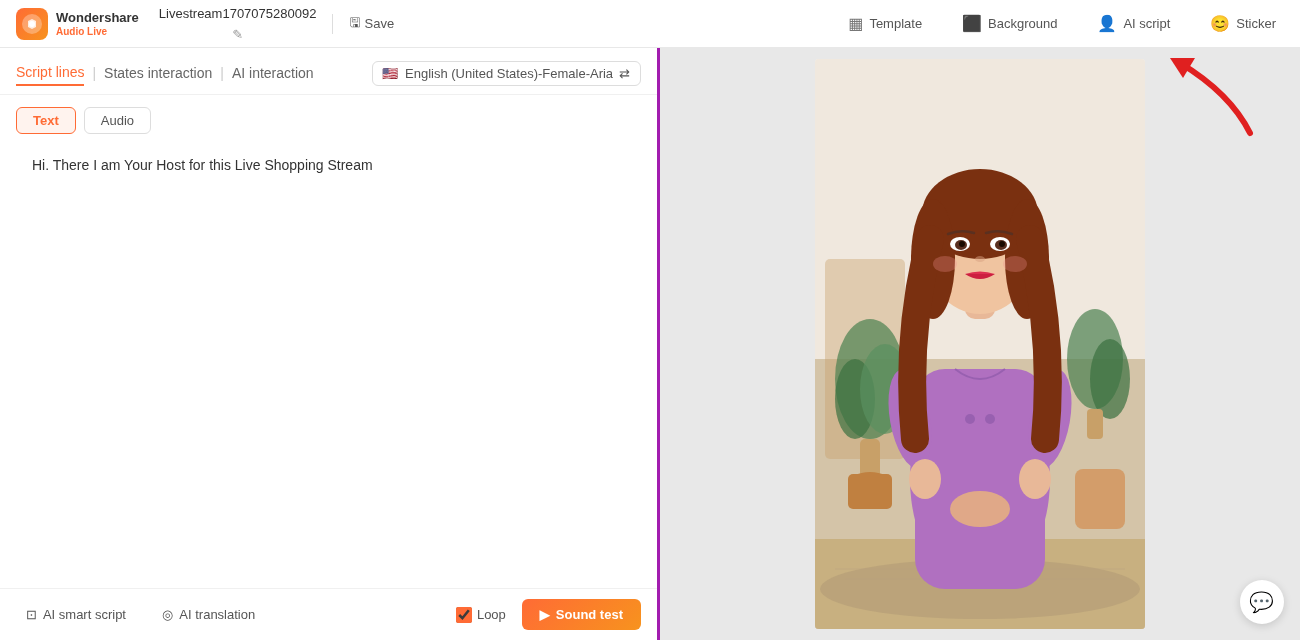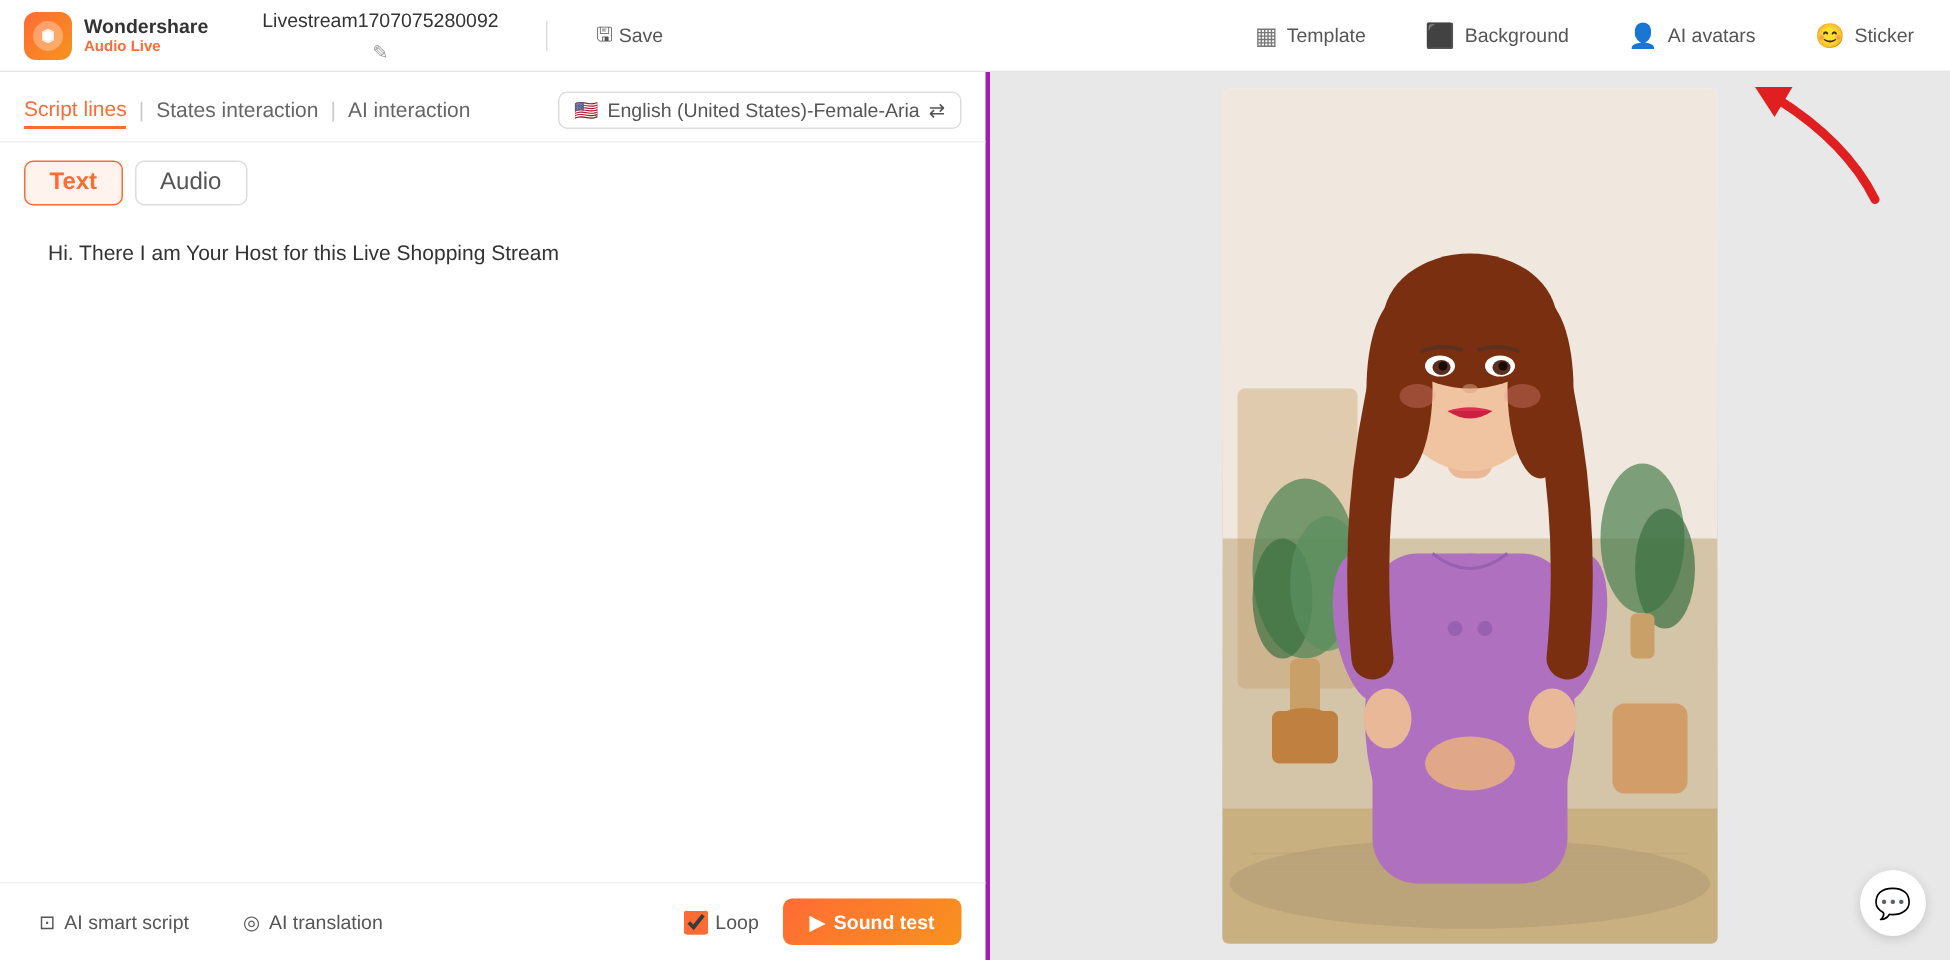--- a/index.html
+++ b/index.html
@@ -2,21 +2,21 @@
 <html><head>
   <meta charset="utf-8">
   <style>
     * { box-sizing: border-box; margin: 0; padding: 0; }
     body { font-family: -apple-system, BlinkMacSystemFont, 'Segoe UI', sans-serif; background: #f5f5f5; width: 1300px; height: 640px; overflow: hidden; }
 
     
     .header {
       display: flex; align-items: center; height: 48px;
       background: #fff; border-bottom: 1px solid #e8e8e8;
-      padding: 0 16px; gap: 28px;
+      padding: 0 16px; gap: 12px;
     }
     .logo-area { display: flex; align-items: center; gap: 8px; margin-right: 8px; }
     .logo-icon { width: 32px; height: 32px; background: linear-gradient(135deg, #ff6b35, #f7931e); border-radius: 8px; display: flex; align-items: center; justify-content: center; color: white; font-size: 12px; font-weight: bold; }
     .logo-text { font-size: 13px; font-weight: 700; color: #333; line-height: 1.2; }
     .logo-sub { font-size: 10px; color: #ff6b35; font-weight: 600; }
     .divider-v { width: 1px; height: 20px; background: #ddd; margin: 0 4px; }
     .stream-title { font-size: 13px; color: #333; font-weight: 500; display: flex; align-items: center; gap: 6px; flex-direction: column; }
     .edit-icon { color: #999; font-size: 13px; cursor: pointer; }
     .save-btn { display: flex; align-items: center; gap: 4px; font-size: 13px; color: #555; cursor: pointer; }
     .header-spacer { flex: 1; }
@@ -35,21 +35,21 @@
 
     
     .left-panel { width: 660px; background: #fff; border-right: 3px solid #a21caf; display: flex; flex-direction: column; }
     .tabs-row { display: flex; align-items: center; padding: 12px 16px 8px; border-bottom: 1px solid #f0f0f0; gap: 8px; }
     .tab-link { font-size: 14px; color: #666; cursor: pointer; padding: 4px 0; text-decoration: none; }
     .tab-link.active { color: #ff6b35; border-bottom: 2px solid #ff6b35; font-weight: 500; }
     .tab-separator { color: #ccc; font-size: 14px; }
     .lang-selector { margin-left: auto; display: flex; align-items: center; gap: 6px; font-size: 13px; color: #555; border: 1px solid #ddd; border-radius: 6px; padding: 4px 10px; cursor: pointer; }
 
     .text-audio-row { display: flex; padding: 12px 16px 8px; gap: 8px; }
-    .text-audio-btn { padding: 5px 16px; border-radius: 6px; font-size: 16px; cursor: pointer; border: 1px solid #ddd; background: #fff; color: #555; }
+    .text-audio-btn { padding: 5px 16px; border-radius: 6px; font-size: 13px; cursor: pointer; border: 1px solid #ddd; background: #fff; color: #555; }
     .text-audio-btn.active { background: #fff3ee; border-color: #ff6b35; color: #ff6b35; font-weight: 600; }
 
     .script-area { flex: 1; padding: 12px 32px; overflow-y: auto; }
     .script-text { font-size: 14px; color: #333; line-height: 1.6; }
 
     .bottom-bar {
       display: flex; align-items: center; padding: 10px 16px;
       border-top: 1px solid #f0f0f0; gap: 16px;
     }
     .bottom-btn { display: flex; align-items: center; gap: 6px; font-size: 13px; color: #555; cursor: pointer; background: none; border: none; padding: 6px 10px; border-radius: 6px; }
@@ -125,21 +125,21 @@
     <div class="nav-item">
       <span class="nav-icon">▦</span>
       <span>Template</span>
     </div>
     <div class="nav-item">
       <span class="nav-icon">⬛</span>
       <span>Background</span>
     </div>
     <div class="nav-item">
       <span class="nav-icon">👤</span>
-      <span>AI avatars</span>
+      <span>AI script</span>
     </div>
     <div class="nav-item">
       <span class="nav-icon">😊</span>
       <span>Sticker</span>
     </div>
   </div>
 </div>
 
 <div class="main">
 

